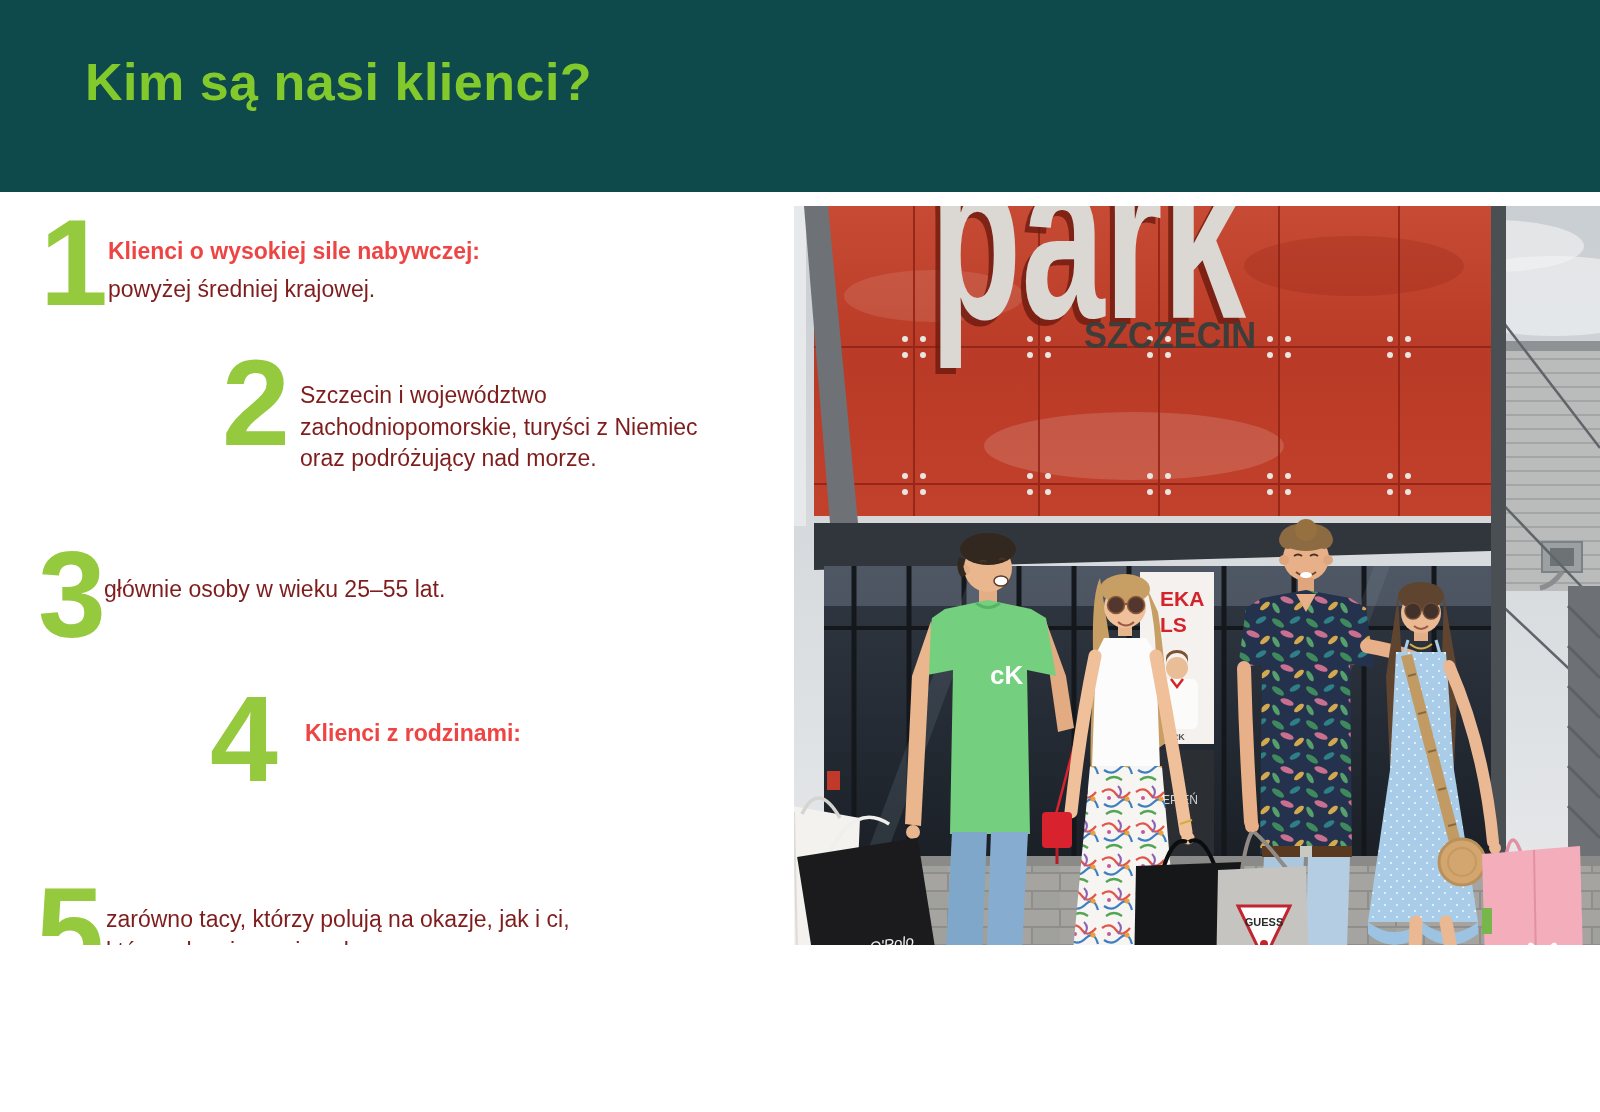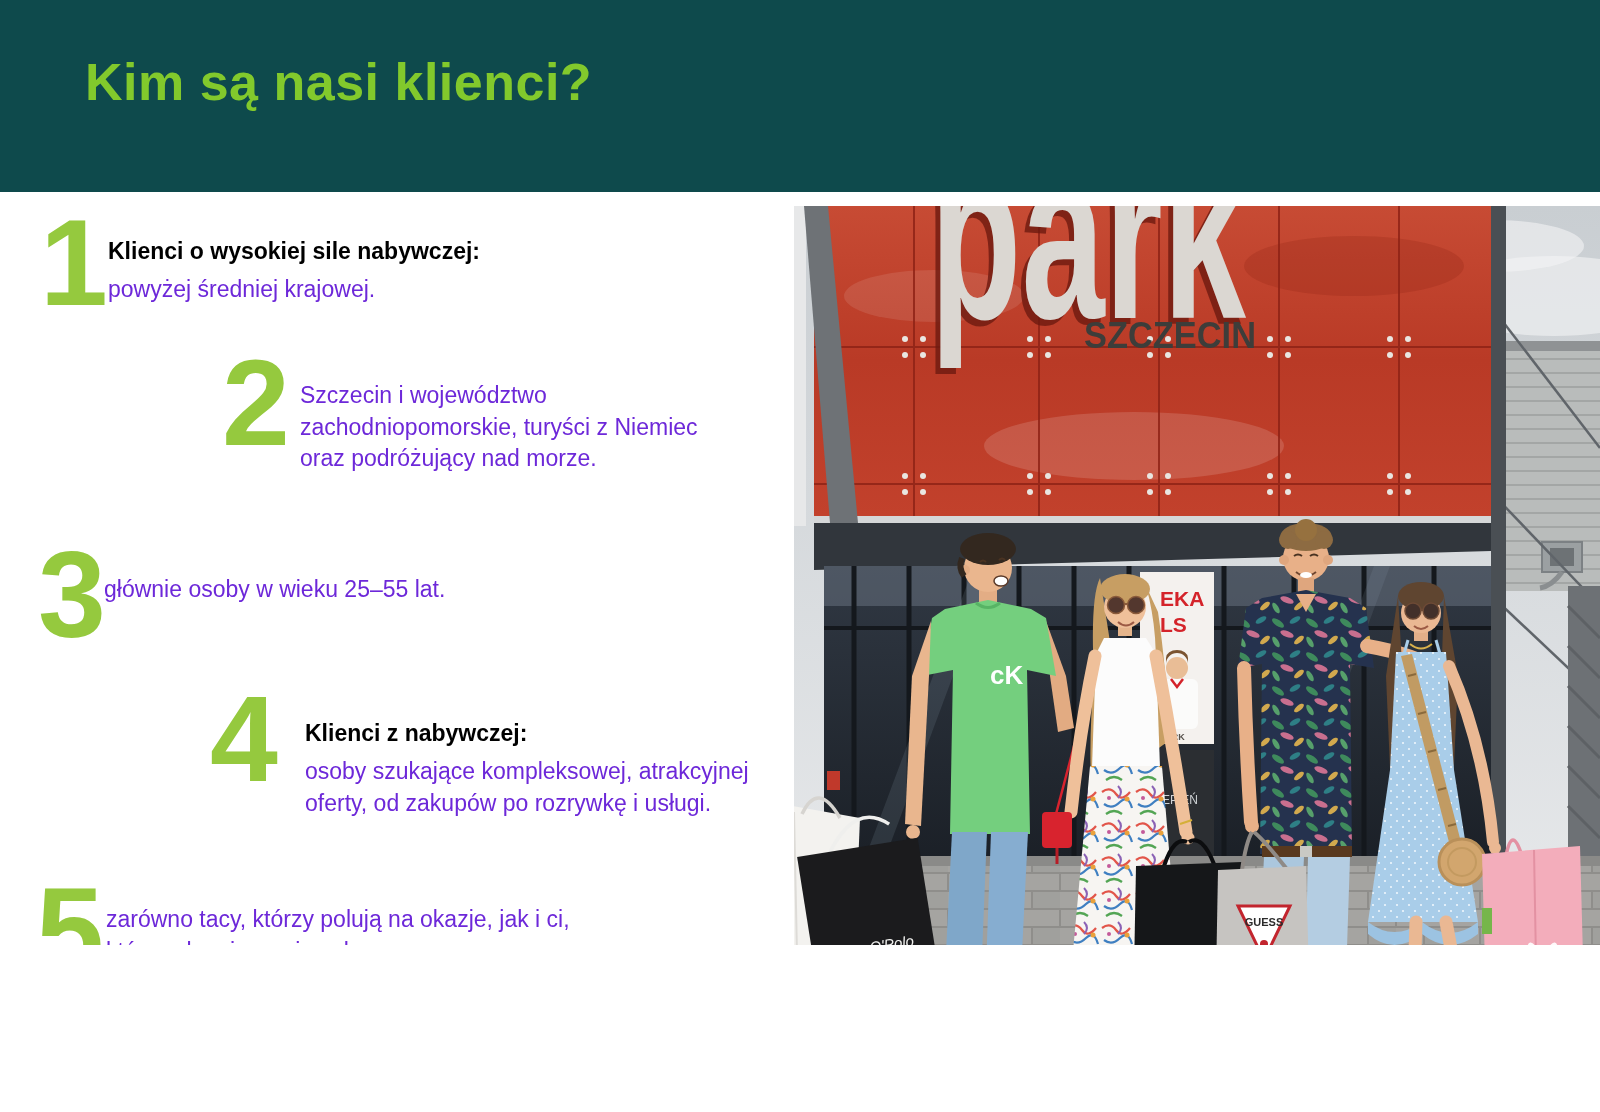--- a/index.html
+++ b/index.html
@@ -7,22 +7,22 @@
          font-family:"Liberation Sans", sans-serif;}
   
   .band{position:absolute;left:0;top:0;width:1600px;height:192px;background:#0e4a4c;}
   .band h1{position:absolute;left:85px;top:52px;margin:0;font-size:52px;font-weight:bold;
            letter-spacing:.5px;color:#82c92c;}
   
   .item{position:absolute;}
   .item .num{position:absolute;left:0;top:0;font-size:122px;line-height:.78;font-weight:bold;
              color:#95c93e;}
   .item .txt{position:absolute;}
-  .item h2{margin:0 0 9px 0;font-size:23px;font-weight:bold;color:#000000;}
-  .item p{margin:0;font-size:23px;line-height:1.38;color:#6d28d9;}
+  .item h2{margin:0 0 9px 0;font-size:23px;font-weight:bold;color:#ef4444;}
+  .item p{margin:0;font-size:23px;line-height:1.38;color:#7f1d1d;}
   .item-1{left:40px;top:216px;}  .item-1 .txt{left:68px;top:22px;width:430px;}
   .item-2{left:222px;top:356px;} .item-2 .txt{left:78px;top:24px;width:420px;}
   .item-3{left:38px;top:548px;}  .item-3 .txt{left:66px;top:26px;width:430px;}
   .item-4{left:210px;top:692px;} .item-4 .txt{left:95px;top:28px;width:460px;}
   .item-5{left:36px;top:884px;}  .item-5 .txt{left:70px;top:20px;width:515px;}
   
   .photo{position:absolute;left:794px;top:206px;width:806px;height:922px;margin:0;overflow:hidden;}
   .photo svg{display:block;}
   .photo text{font-family:"Liberation Sans", sans-serif;}
 </style>
@@ -51,22 +51,21 @@
     </section>
     <section class="item item-3">
       <span class="num">3</span>
       <div class="txt">
         <p>głównie osoby w wieku 25–55 lat.</p>
       </div>
     </section>
     <section class="item item-4">
       <span class="num">4</span>
       <div class="txt">
-        <h2>Klienci z nabywczej:</h2>
-        <p>osoby szukające kompleksowej, atrakcyjnej oferty, od zakupów po rozrywkę i usługi.</p>
+        <h2>Klienci z rodzinami:</h2>
       </div>
     </section>
     <section class="item item-5">
       <span class="num">5</span>
       <div class="txt">
         <p>zarówno tacy, którzy polują na okazje, jak i ci, którzy planują swoje zakupy.</p>
       </div>
     </section>
   </main>
 

